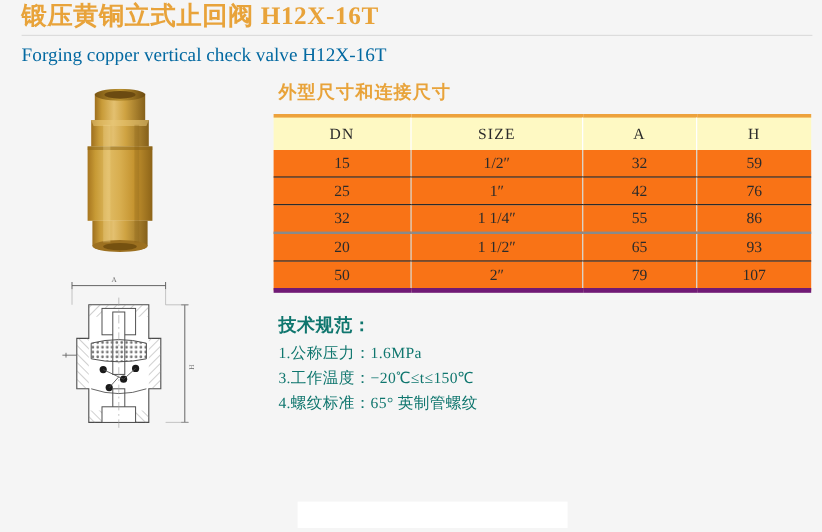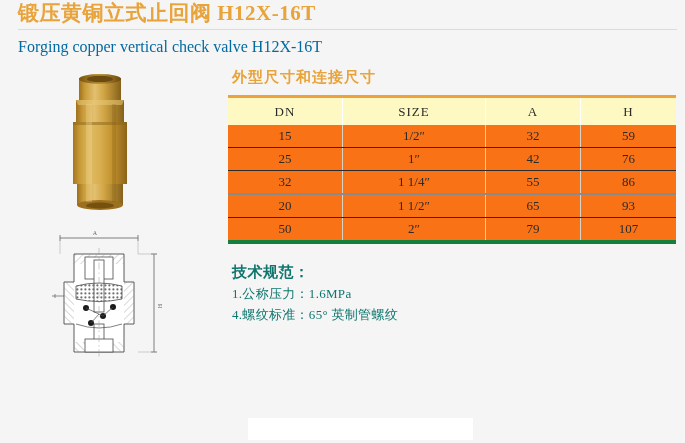--- a/index.html
+++ b/index.html
@@ -114,21 +114,21 @@
     color: #2b2b2b;
     font-size: 13px;
     text-align: center;
     height: 20px;
     border-right: 1px solid #d9d2c6;
     background: #f97316;
   }
   table.dims td:last-child { border-right: none; }
   table.dims tr.sep-thin td { border-bottom: 1px solid #2b2b2b; }
   table.dims tr.sep-thick td { border-bottom: 2px solid #8a8a8a; }
-  table.dims tr.sep-last td { border-bottom: 4px solid #15803d; }
+  table.dims tr.sep-last td { border-bottom: 4px solid #701a75; }
 
   
   #specs {
     padding: 18px 0 0 4px;
     font-family: "Liberation Serif", serif;
     color: #0f766e;
   }
   #specs .spec-title {
     font-size: 15px;
     font-weight: bold;
@@ -323,18 +323,19 @@
           <td>2″</td>
           <td>79</td>
           <td>107</td>
         </tr>
       </tbody>
     </table>
 
     <div id="specs">
       <div class="spec-title">技术规范：</div>
       <div class="spec-line">1.公称压力：1.6MPa</div>
+      <div class="spec-line">3.工作温度：−20℃≤t≤150℃</div>
       <div class="spec-line">4.螺纹标准：65° 英制管螺纹</div>
     </div>
   </div>
 </div>
 
 <div id="footer-patch"></div>
 
 </body></html>

